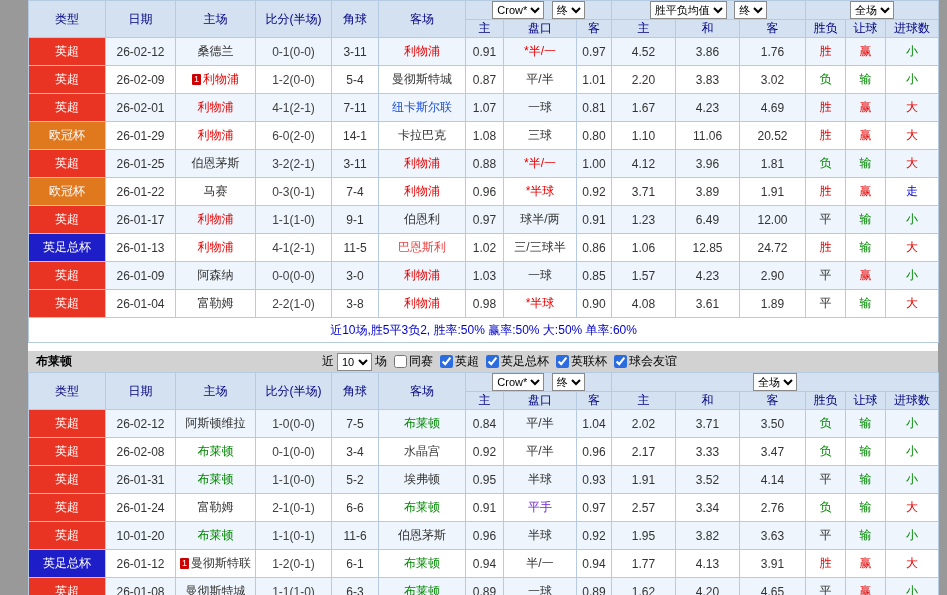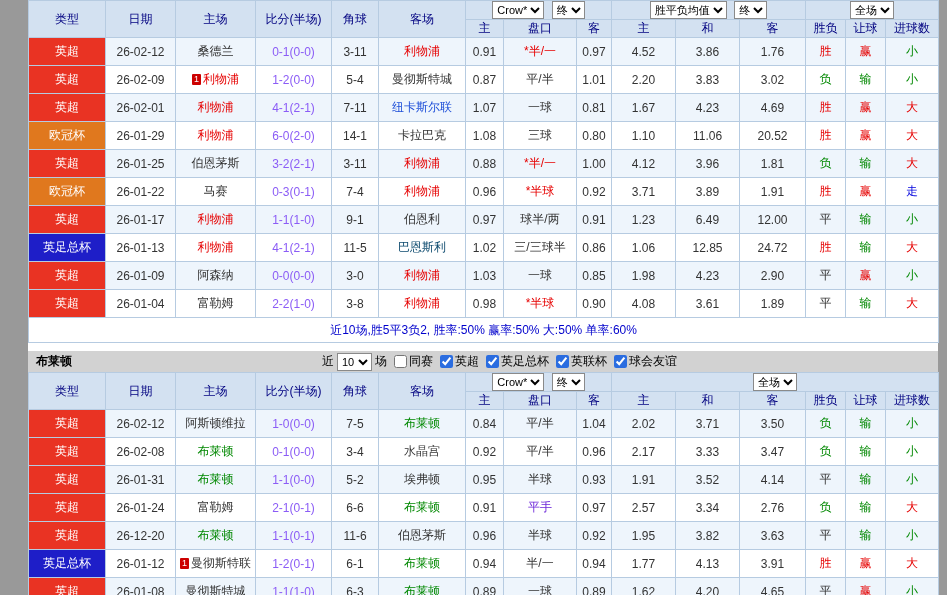--- a/index.html
+++ b/index.html
@@ -11,21 +11,21 @@
   .page { width: 910px; margin-left: 28px; background: #ffffff; }
   table { border-collapse: collapse; table-layout: fixed; width: 910px; font-size: 12px; }
   th, td { border: 1px solid #b6cbe1; text-align: center; overflow: hidden; white-space: nowrap; }
   thead th { background: #d3e1f1; color: #000080; font-weight: normal; }
   tr.hrow1 th { height: 19px; }
   tr.hrow2 th { height: 17px; }
   tbody td { height: 28px; color: #333333; }
   tbody tr:nth-child(odd)  { background: #eef5fc; }
   tbody tr:nth-child(even) { background: #ffffff; }
   td.c-league { color: #ffffff; }
-  td.c-score  { color: #8b5cf6; }
+  td.c-score  { color: #404040; }
   tfoot td.summary { color: #0000cc; height: 25px; background: #ffffff; text-align: center; border: 1px solid #b6cbe1; }
   .card {
     display: inline-block; background: #cc0000; color: #fff;
     font-size: 9px; line-height: 11px; padding: 0 2px; border-radius: 1px;
     margin-right: 2px; vertical-align: 1px;
   }
   .gap { height: 8px; background: #ffffff; }
   .section-bar {
     height: 21px; background: #d2d2d2; display: flex; align-items: center;
     font-size: 12px; color: #000;
@@ -211,42 +211,42 @@
           <td style="color: rgb(51, 51, 51);">平</td>
           <td style="color: rgb(0, 136, 0);">输</td>
           <td style="color: rgb(0, 136, 0);">小</td>
         </tr>
         <tr>
           <td class="c-league" style="background: rgb(30, 30, 200);">英足总杯</td>
           <td>26-01-13</td>
           <td><span style="color: rgb(230, 0, 0);">利物浦</span></td>
           <td class="c-score">4-1(2-1)</td>
           <td>11-5</td>
-          <td><span style="color: #0c4a6e;">巴恩斯利</span></td>
+          <td><span style="color: #ef4444;">巴恩斯利</span></td>
           <td>1.02</td>
           <td style="color: rgb(51, 51, 51);">三/三球半</td>
           <td>0.86</td>
           <td>1.06</td>
           <td>12.85</td>
           <td>24.72</td>
           <td style="color: rgb(230, 0, 0);">胜</td>
           <td style="color: rgb(0, 136, 0);">输</td>
           <td style="color: rgb(230, 0, 0);">大</td>
         </tr>
         <tr>
           <td class="c-league" style="background: rgb(233, 51, 35);">英超</td>
           <td>26-01-09</td>
           <td><span style="color: rgb(51, 51, 51); font-family: Liberation Mono, monospace;">阿森纳</span></td>
           <td class="c-score">0-0(0-0)</td>
           <td>3-0</td>
           <td><span style="color: rgb(230, 0, 0);">利物浦</span></td>
           <td>1.03</td>
           <td style="color: rgb(51, 51, 51);">一球</td>
           <td>0.85</td>
-          <td>1.98</td>
+          <td>1.57</td>
           <td>4.23</td>
           <td>2.90</td>
           <td style="color: rgb(51, 51, 51);">平</td>
           <td style="color: rgb(230, 0, 0);">赢</td>
           <td style="color: rgb(0, 136, 0);">小</td>
         </tr>
         <tr>
           <td class="c-league" style="background: rgb(233, 51, 35);">英超</td>
           <td>26-01-04</td>
           <td><span style="color: rgb(51, 51, 51);">富勒姆</span></td>
@@ -410,21 +410,21 @@
           <td>0.97</td>
           <td>2.57</td>
           <td>3.34</td>
           <td>2.76</td>
           <td style="color: rgb(0, 136, 0);">负</td>
           <td style="color: rgb(0, 136, 0);">输</td>
           <td style="color: rgb(230, 0, 0);">大</td>
         </tr>
         <tr>
           <td class="c-league" style="background: rgb(233, 51, 35);">英超</td>
-          <td>26-12-20</td>
+          <td>10-01-20</td>
           <td><span style="color: rgb(0, 136, 0);">布莱顿</span></td>
           <td class="c-score">1-1(0-1)</td>
           <td>11-6</td>
           <td><span style="color: rgb(51, 51, 51);">伯恩茅斯</span></td>
           <td>0.96</td>
           <td style="color: rgb(51, 51, 51);">半球</td>
           <td>0.92</td>
           <td>1.95</td>
           <td>3.82</td>
           <td>3.63</td>

